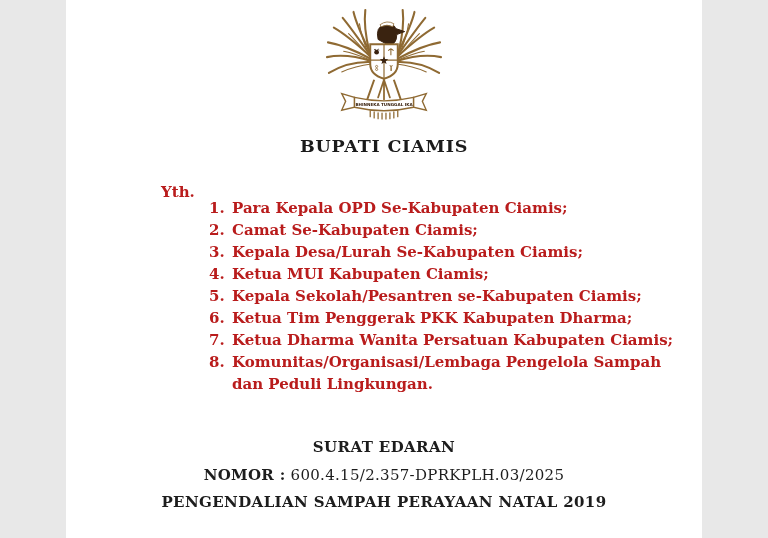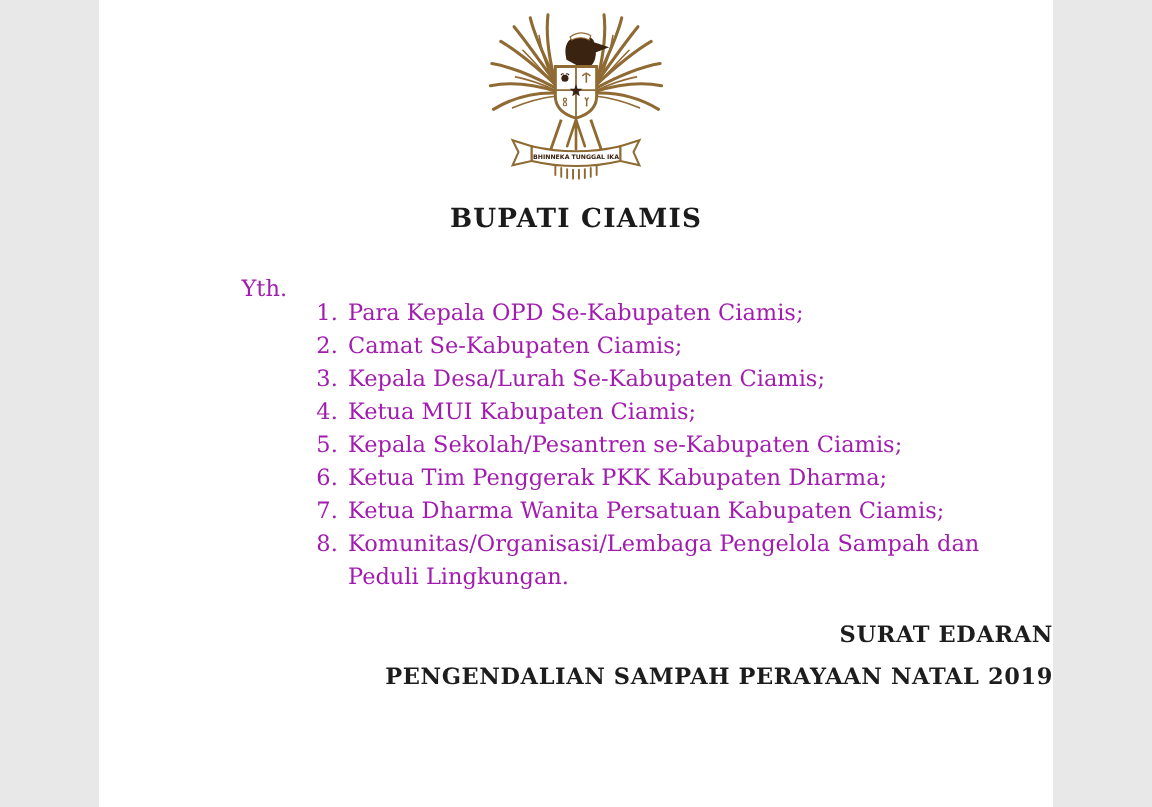--- a/index.html
+++ b/index.html
@@ -31,38 +31,39 @@
     letter-spacing: 0.8px;
     color: #1b1b1b;
   }
 
   
   .addressees {
     display: flex;
     margin: 25px 0 0 95px;
     font-size: 15px;
     line-height: 22px;
-    color: #a21caf;
+    color: #b91c1c;
+    font-weight: bold;
   }
   .salutation {
     flex: 0 0 34px;
     white-space: nowrap;
   }
   ol.addressee-list {
     margin: 16px;
     padding: 0 0 0 19px;
     width: 528px;
     list-style: decimal outside;
   }
   ol.addressee-list li { padding-left: 2px; }
 
   
   .subject {
-    margin-top: 4px;
-    text-align: right;
+    margin-top: 28px;
+    text-align: center;
     font-size: 15px;
     color: #1d1d1d;
   }
   .subject .h-line {
     font-weight: bold;
     letter-spacing: 0.4px;
     margin: 0 0 11.5px 0;
     line-height: 16px;
   }
   .subject .nomor-line {
@@ -158,16 +159,17 @@
       <li>Ketua MUI Kabupaten Ciamis;</li>
       <li>Kepala Sekolah/Pesantren se-Kabupaten Ciamis;</li>
       <li>Ketua Tim Penggerak PKK Kabupaten Dharma;</li>
       <li>Ketua Dharma Wanita Persatuan Kabupaten Ciamis;</li>
       <li>Komunitas/Organisasi/Lembaga Pengelola Sampah dan Peduli Lingkungan.</li>
     </ol>
   </div>
 
   <div class="subject">
     <div class="h-line">SURAT EDARAN</div>
+    <div class="nomor-line"><span class="bold">NOMOR :</span> <span>600.4.15/2.357-DPRKPLH.03/2025</span></div>
     <div class="h-line">PENGENDALIAN SAMPAH PERAYAAN NATAL 2019</div>
   </div>
 
 </div>
 
 </body></html>

